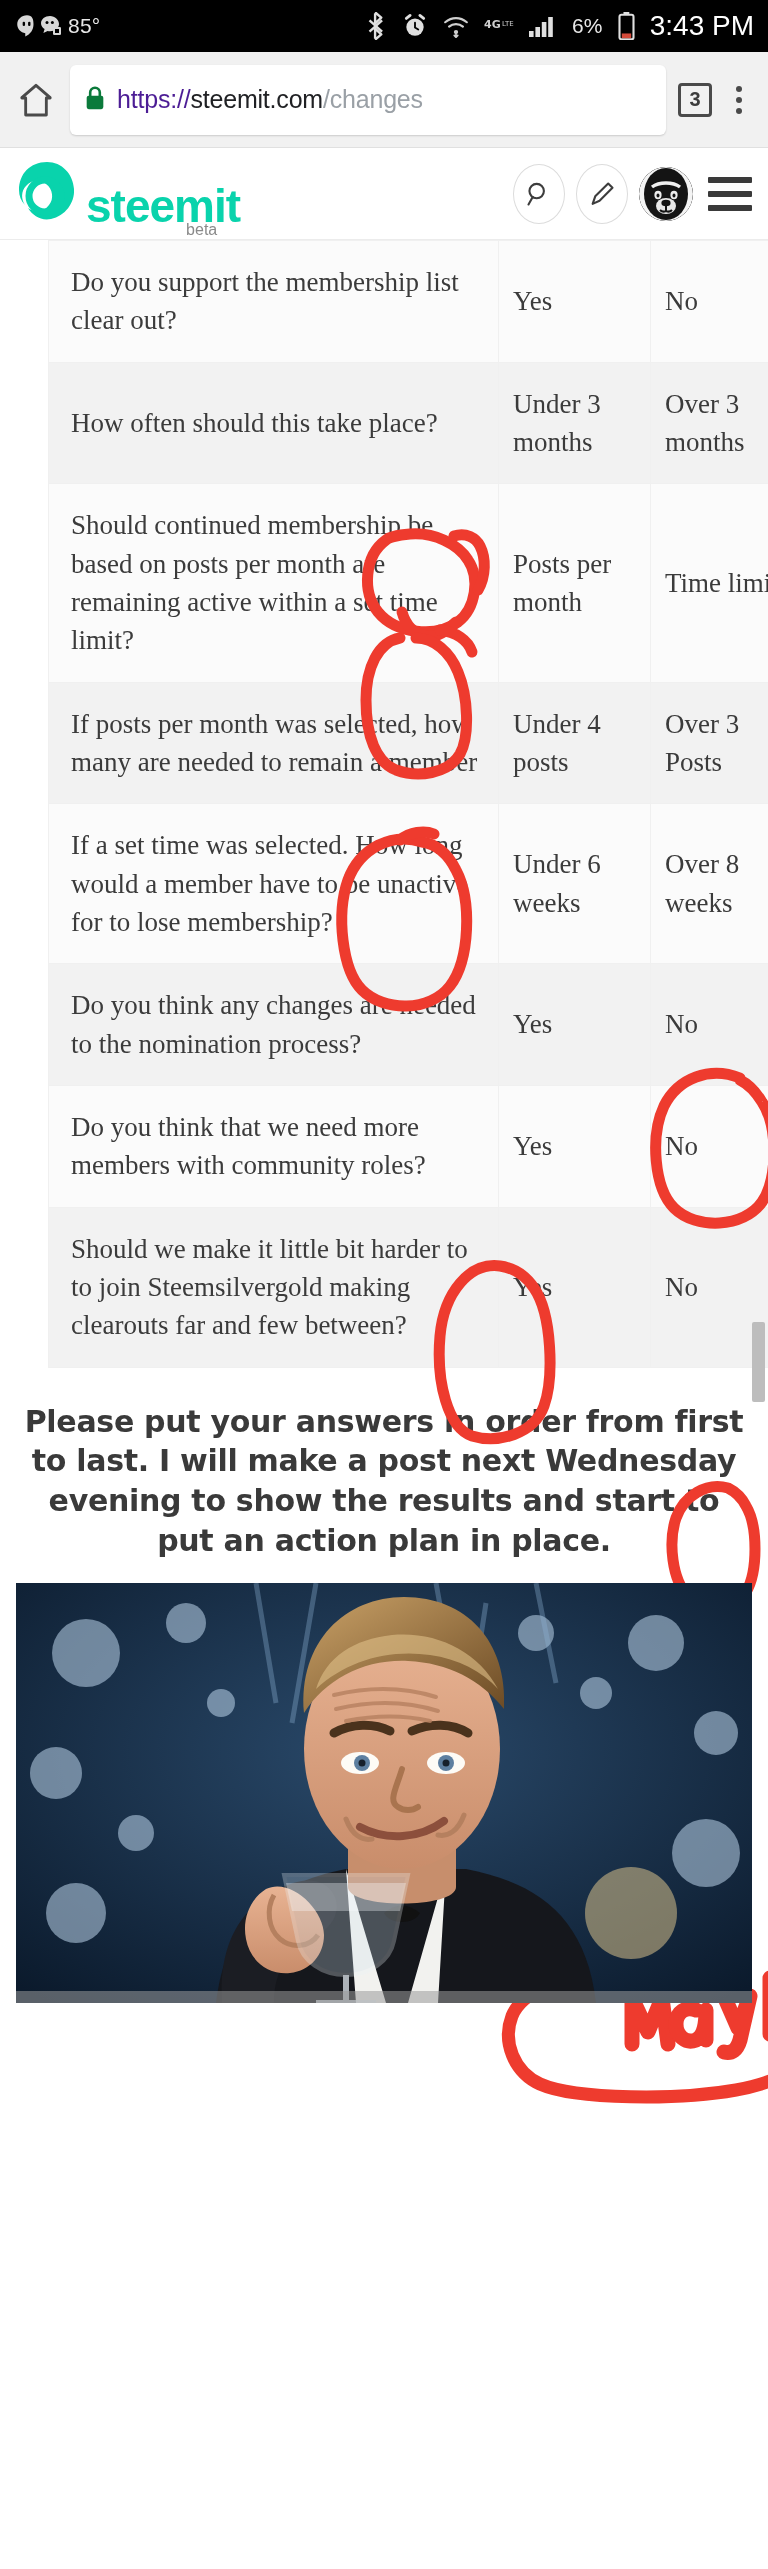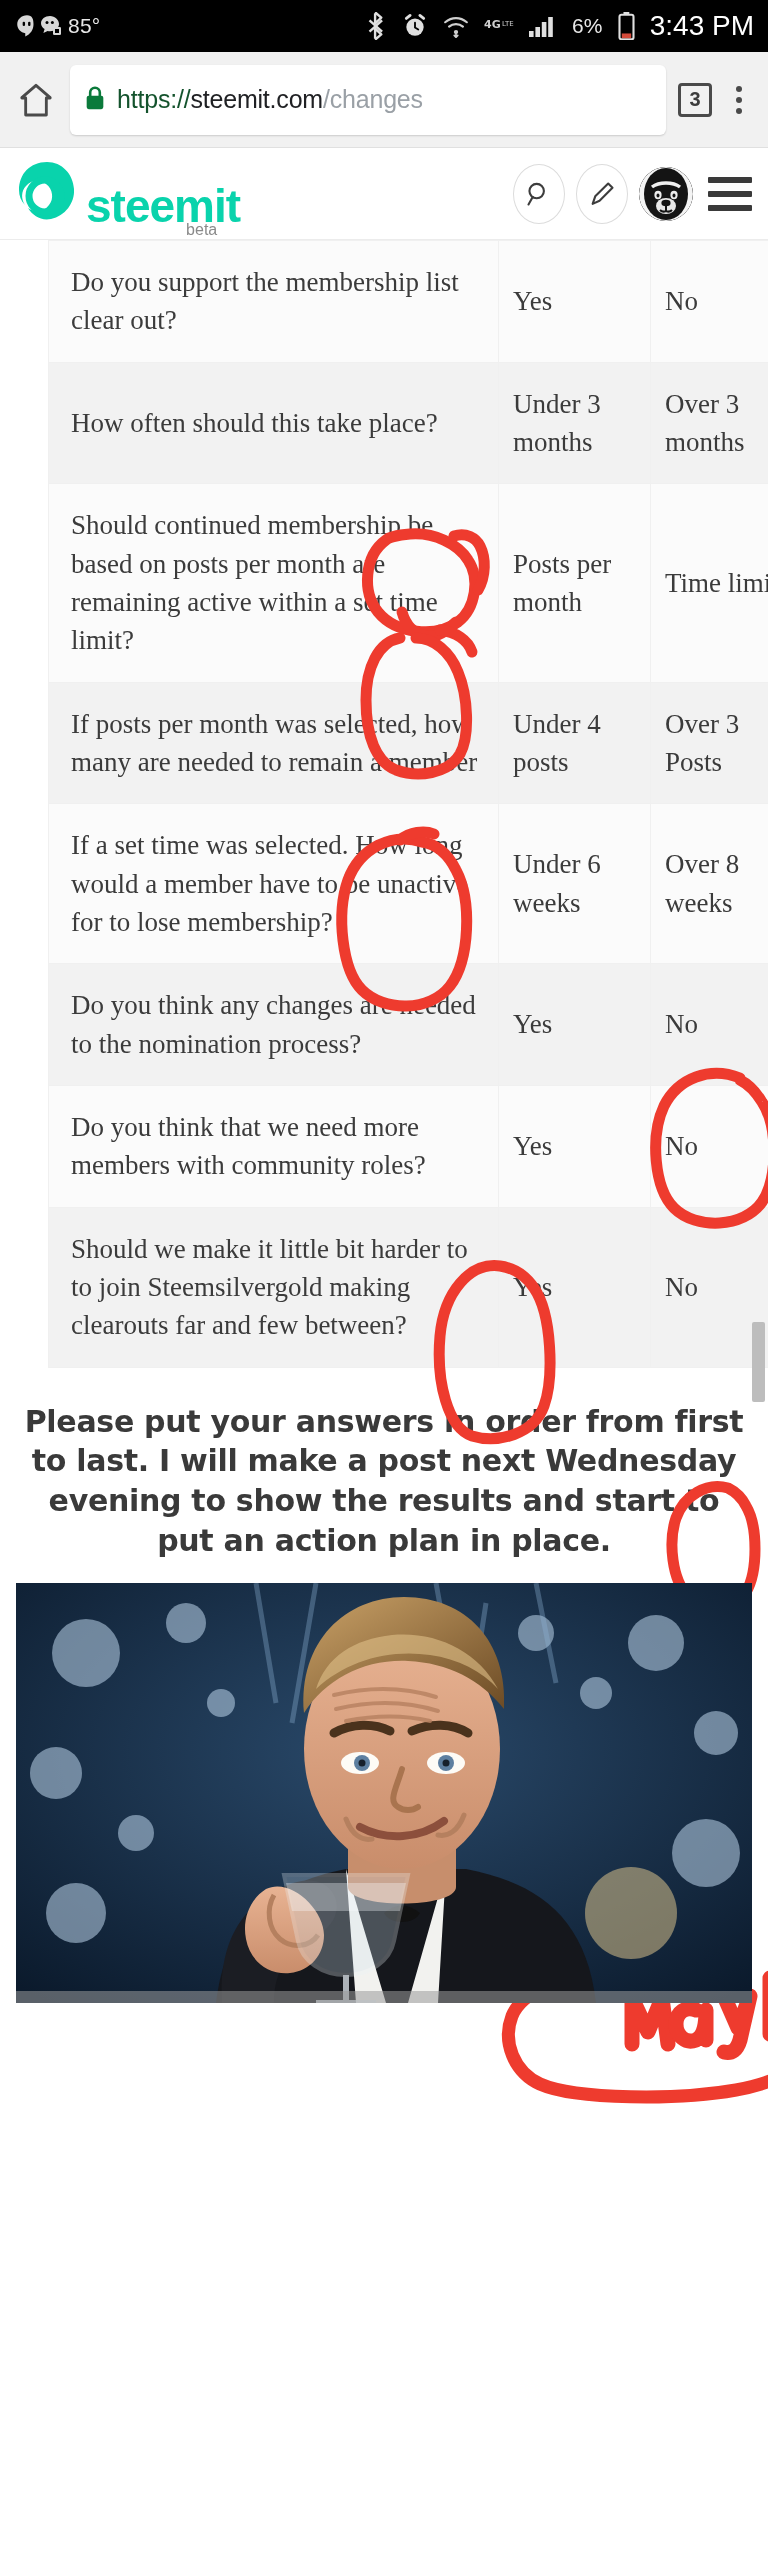--- a/index.html
+++ b/index.html
@@ -49,21 +49,21 @@
     overflow: hidden;
     box-shadow: 0 1px 2px rgba(0,0,0,.16);
     min-width: 0;
   }
   .url {
     font-size: 25px;
     white-space: nowrap;
     overflow: hidden;
     letter-spacing: -.2px;
   }
-  .url .scheme { color: #14532d; margin-top: 32px; }
+  .url .scheme { color: #4c1d95; margin-top: 32px; }
   .url .host { color: #202124; }
   .url .path { color: #9aa0a6; }
   .tabcount {
     flex: 0 0 auto;
     width: 34px; height: 34px;
     border: 3px solid #4a4a4a;
     border-radius: 4px;
     display:flex; align-items:center; justify-content:center;
     font-size: 20px; font-weight: 700; color: #3c3c3c;
   }

